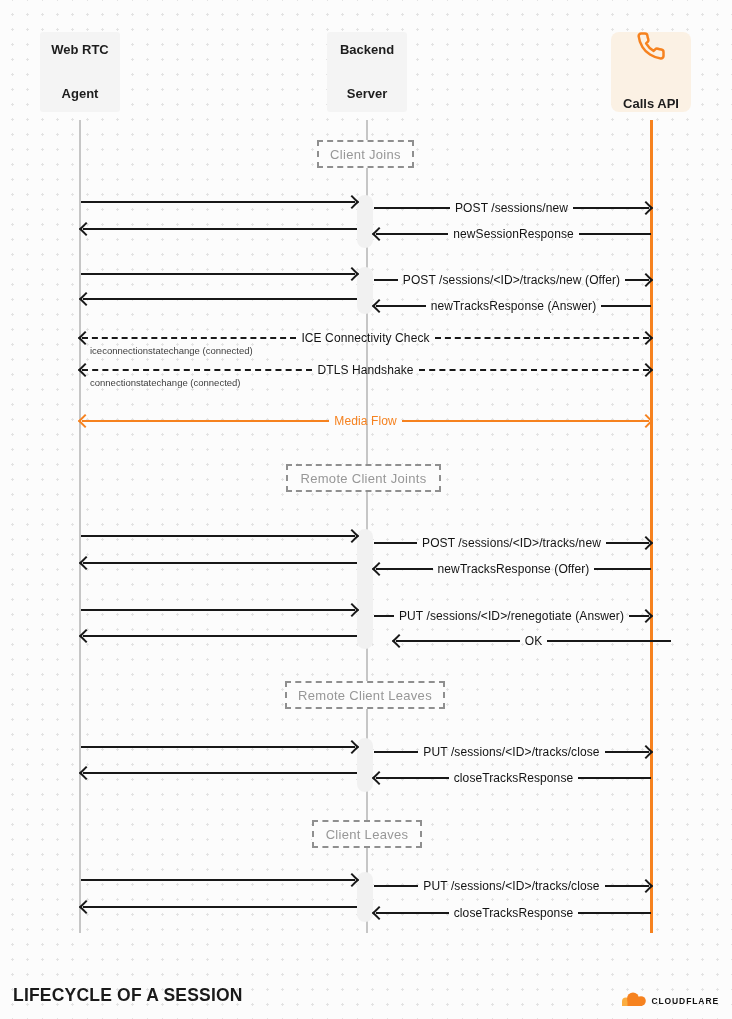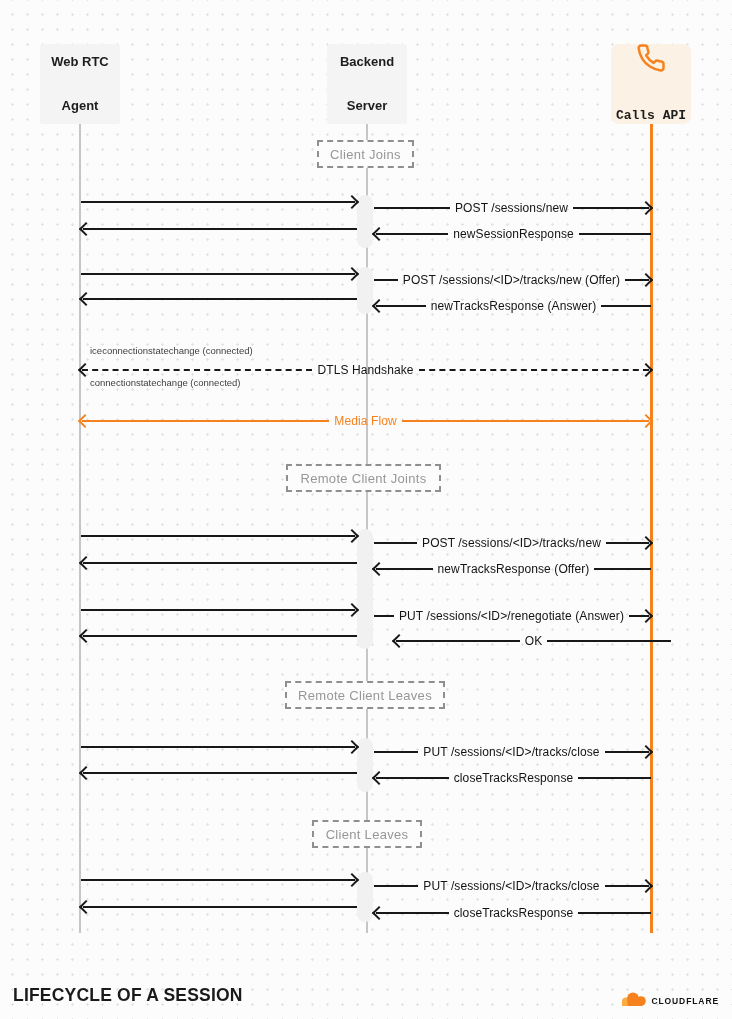--- a/index.html
+++ b/index.html
@@ -9,25 +9,25 @@
     background-color:#FCFCFC;
     background-image:radial-gradient(circle,#E3E3E3 1.1px,transparent 1.3px);
     background-size:15px 15px;background-position:5px 7px;
   }
   
   .life{position:absolute;top:120px;height:813px;width:2px;background:#C6C6C6;z-index:1;}
   .life.orange{background:#F6821F;width:2.5px;}
   
   .bar{position:absolute;left:357px;width:16px;background:#F1F1F1;border-radius:8px;z-index:2;}
   
-  .actor{position:absolute;top:44px;width:80px;height:80px;background:#F4F4F4;border-radius:3px;
+  .actor{position:absolute;top:32px;width:80px;height:80px;background:#F4F4F4;border-radius:3px;
     display:flex;flex-direction:column;align-items:center;justify-content:center;
     font-weight:700;font-size:13px;color:#1D1D1D;text-align:center;line-height:1.4;z-index:4;gap:26px;}
   .actor.calls{background:#FBF1E4;border-radius:8px;}
-  .actor.calls .cap{margin-top:2px;font-family:Liberation Mono, monospace;}
+  .actor.calls .cap{margin-top:2px;}
   
   .section{position:absolute;height:28px;border:2px dashed #8F8F8F;background:#FCFCFC;box-sizing:border-box;
     display:flex;align-items:center;justify-content:center;font-size:13px;color:#979797;letter-spacing:.3px;z-index:3;}
   
   .msg{position:absolute;height:20px;display:flex;align-items:center;z-index:3;}
   .ln{flex:1 1 0;min-width:0;height:0;border-top:2.6px solid #181818;}
   .dash .ln{border-top-style:dashed;border-top-width:2.4px;}
   .chev{flex:0 0 auto;width:8px;height:8px;border-top:2.6px solid #181818;border-right:2.6px solid #181818;}
   .chev.r{transform:rotate(45deg);margin-left:-8px;}
   .chev.l{transform:rotate(-135deg);margin-right:-8px;}
@@ -203,20 +203,27 @@
       <span class="lbl">closeTracksResponse</span>
       <div class="ln"></div>
     </div>
   <div class="msg" style="left:374px;top:903px;width:277px">
       <span class="chev l"></span>
       <div class="ln"></div>
       <span class="lbl">closeTracksResponse</span>
       <div class="ln"></div>
     </div>
 
+  <div class="msg dash" style="left:80px;top:328px;width:571px">
+      <span class="chev l"></span>
+      <div class="ln"></div>
+      <span class="lbl">ICE Connectivity Check</span>
+      <div class="ln"></div>
+      <span class="chev r"></span>
+    </div>
   <div class="sub" style="top:345px">iceconnectionstatechange (connected)</div>
 
   <div class="msg dash" style="left:80px;top:360px;width:571px">
       <span class="chev l"></span>
       <div class="ln"></div>
       <span class="lbl">DTLS Handshake</span>
       <div class="ln"></div>
       <span class="chev r"></span>
     </div>
   <div class="sub" style="top:377px">connectionstatechange (connected)</div>

